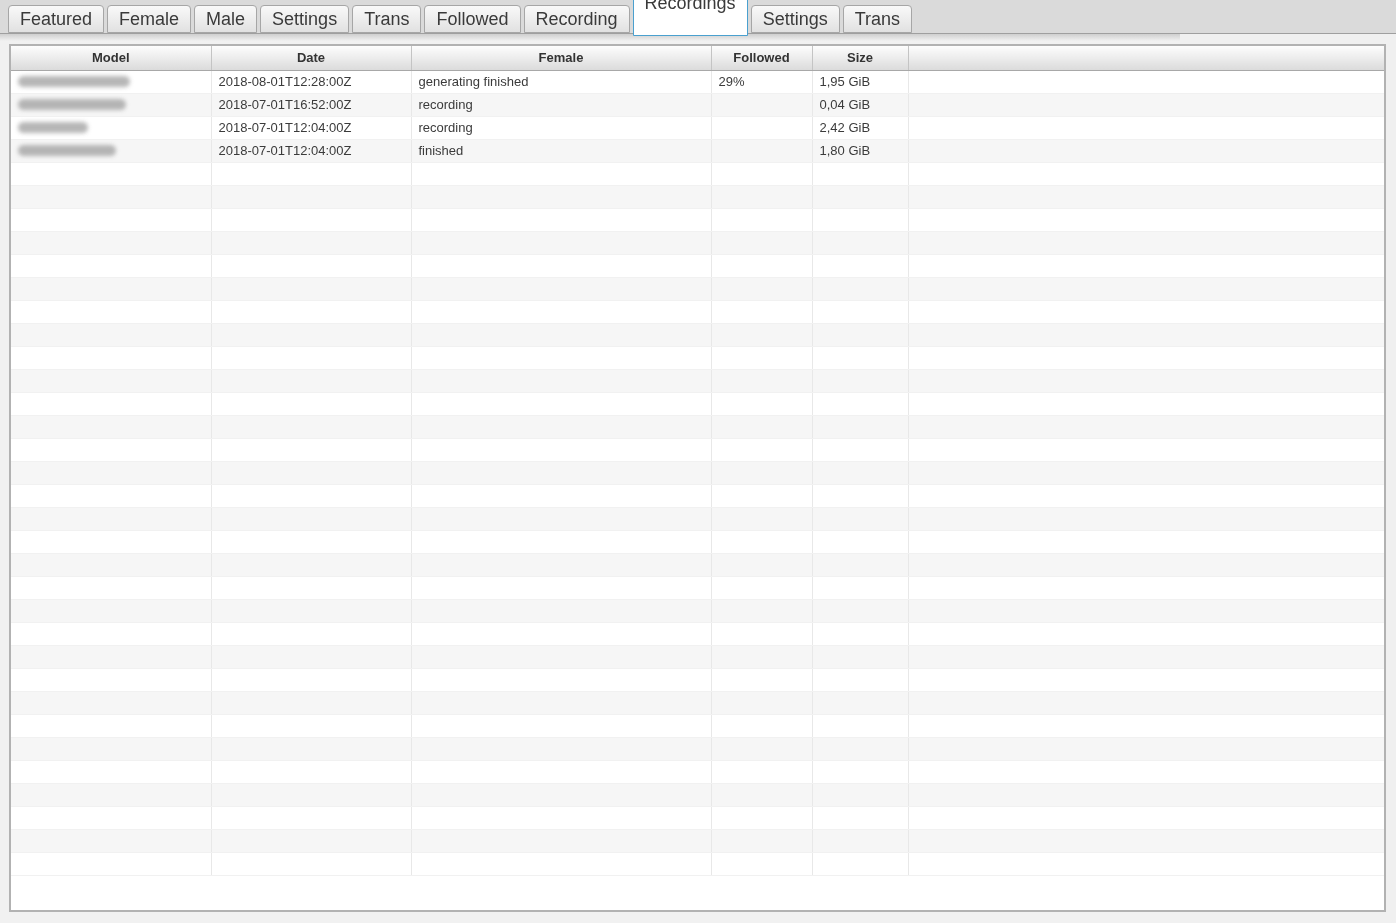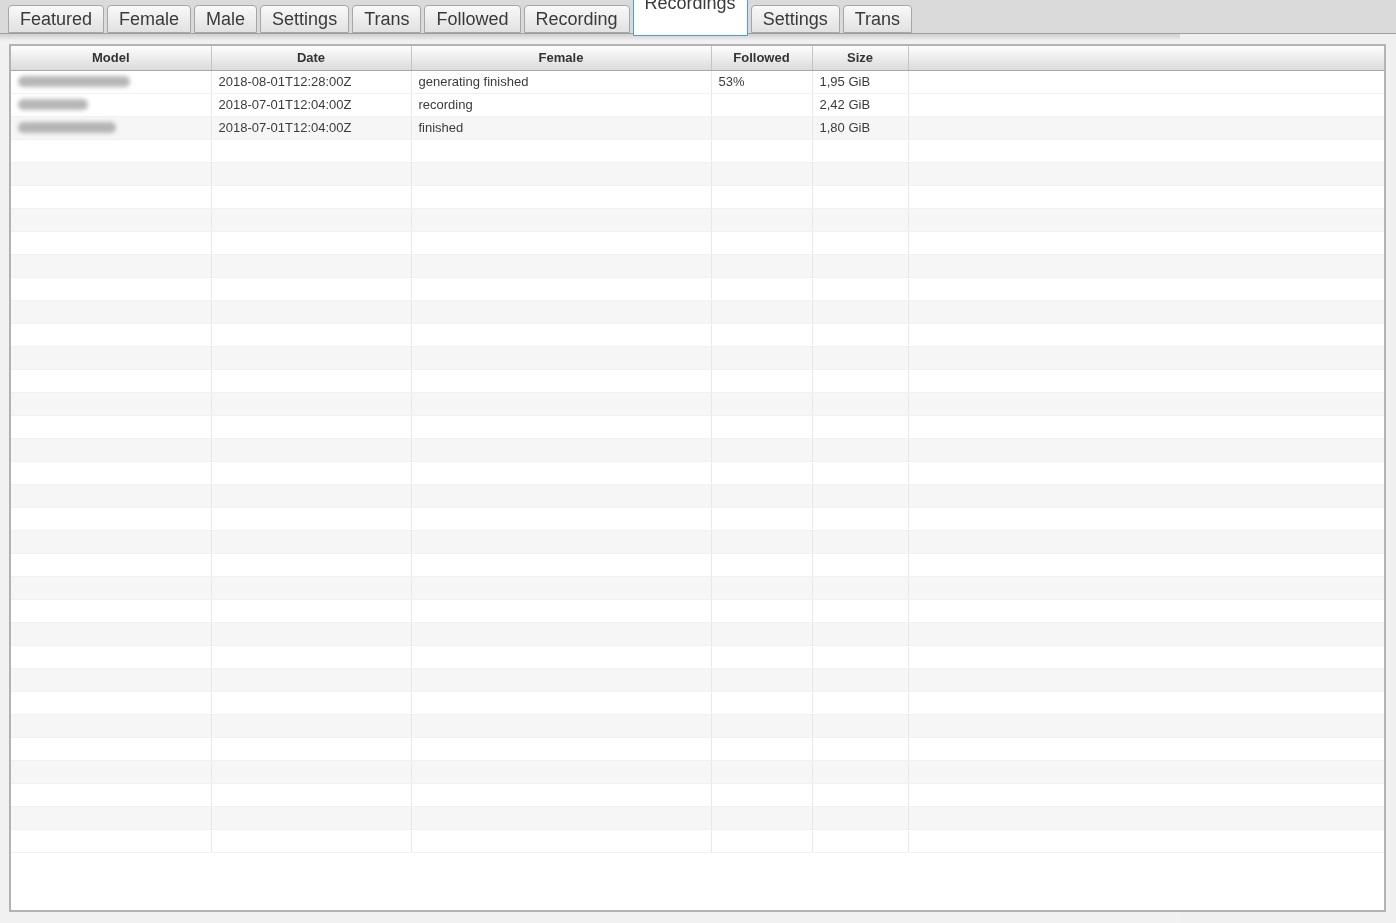--- a/index.html
+++ b/index.html
@@ -121,22 +121,30 @@
             <th>Followed</th>
             <th>Size</th>
             <th></th>
           </tr>
       </thead>
       <tbody>
           <tr>
             <td><span class="blur-blob" style="width: 112px;"></span></td>
             <td>2018-08-01T12:28:00Z</td>
             <td>generating finished</td>
-            <td>53%</td>
+            <td>29%</td>
             <td>1,95 GiB</td>
+            <td></td>
+          </tr>
+          <tr class="alt">
+            <td><span class="blur-blob" style="width: 108px;"></span></td>
+            <td>2018-07-01T16:52:00Z</td>
+            <td>recording</td>
+            <td></td>
+            <td>0,04 GiB</td>
             <td></td>
           </tr>
           <tr>
             <td><span class="blur-blob" style="width: 70px;"></span></td>
             <td>2018-07-01T12:04:00Z</td>
             <td>recording</td>
             <td></td>
             <td>2,42 GiB</td>
             <td></td>
           </tr>

